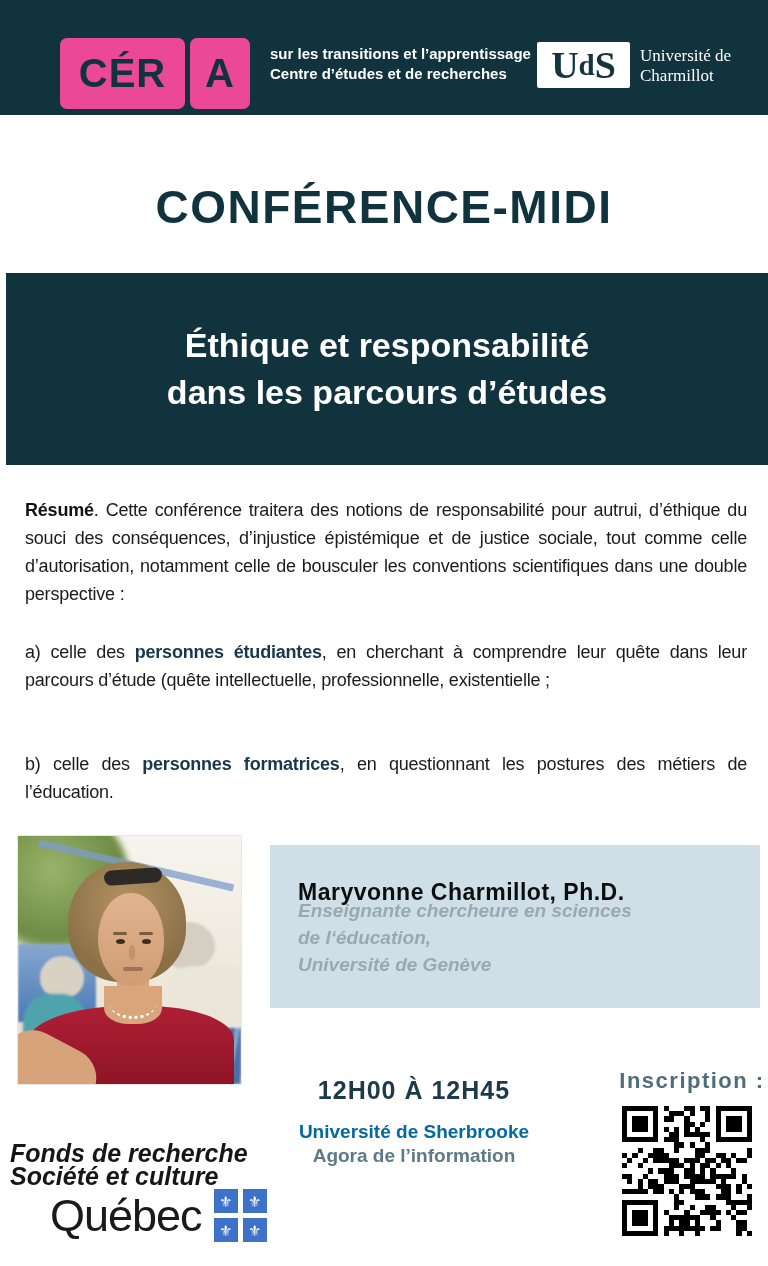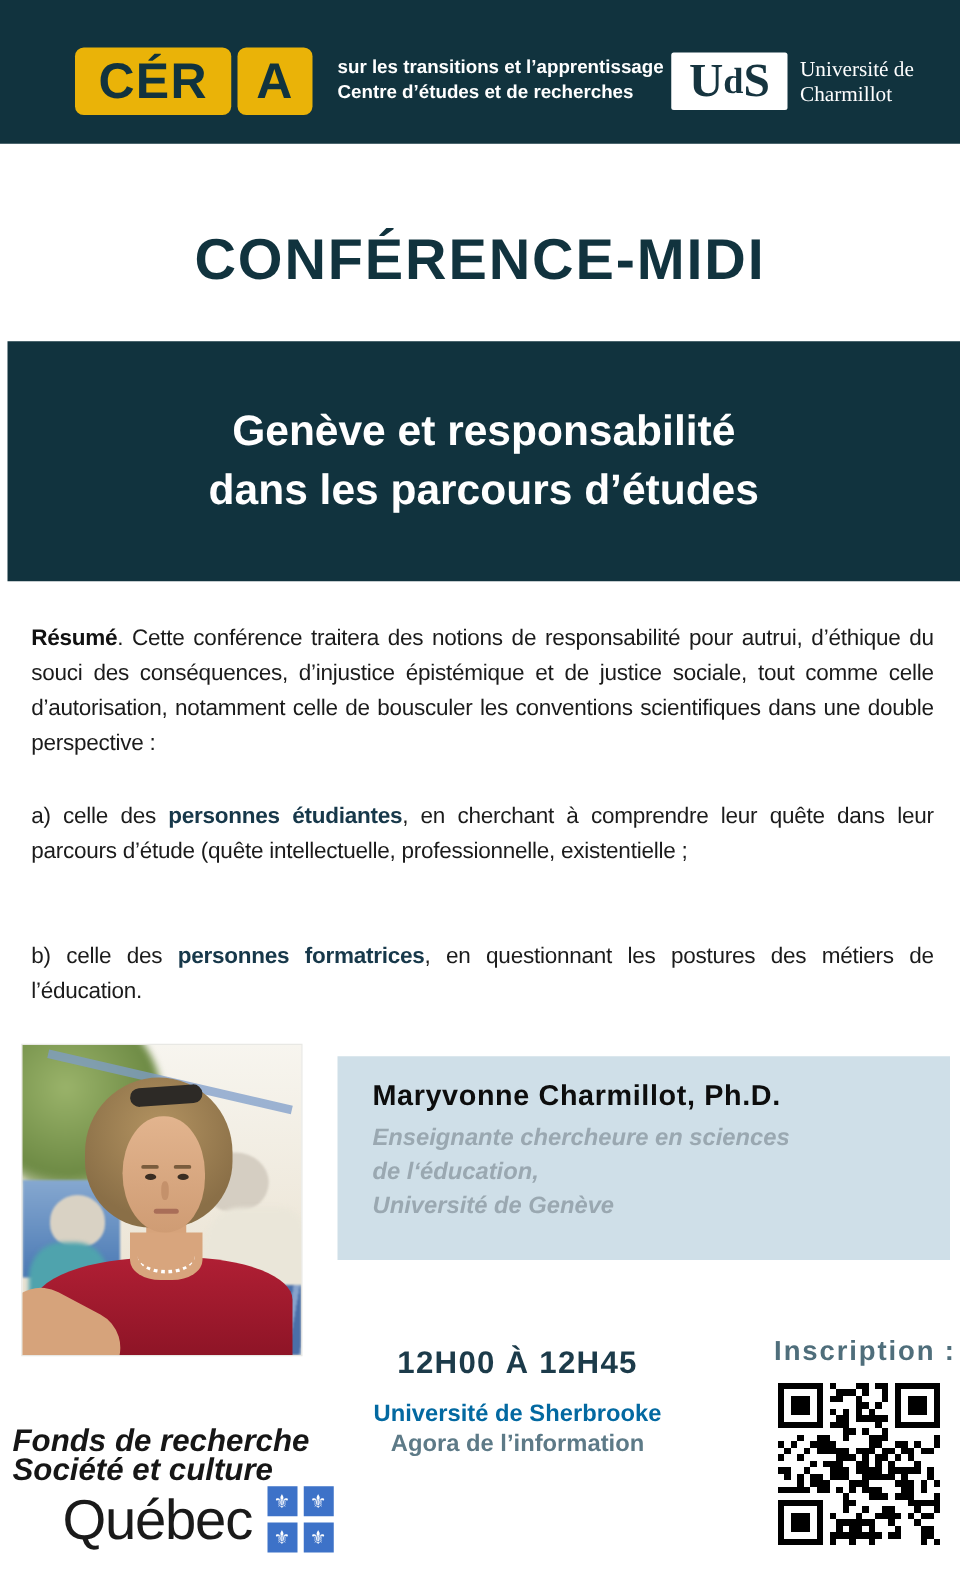--- a/index.html
+++ b/index.html
@@ -2,22 +2,22 @@
 <html><head>
 <meta charset="utf-8">
 <style>
   html,body{margin:0;padding:0;background:#ffffff;}
   .page{position:relative;width:768px;height:1266px;margin:0 auto;background:#fff;
         font-family:"Liberation Sans",sans-serif;overflow:hidden;}
 
   
   .header{position:absolute;left:0;top:0;width:768px;height:115px;background:#11333e;}
   .cera{position:absolute;left:60px;top:38px;display:flex;gap:5px;}
-  .cera-box{background:#eab308;border-radius:7px;display:flex;align-items:center;justify-content:center;
-            color:#11333e;font-weight:bold;font-size:40px;letter-spacing:1px;height:54px;}
+  .cera-box{background:#ec4899;border-radius:7px;display:flex;align-items:center;justify-content:center;
+            color:#11333e;font-weight:bold;font-size:40px;letter-spacing:1px;height:71px;}
   .cera-box.b1{width:125px;}
   .cera-box.b2{width:60px;}
   .cera-caption{position:absolute;left:270px;top:44px;color:#fff;font-weight:bold;font-size:15px;line-height:20px;}
   .uds-box{position:absolute;left:537px;top:42px;width:93px;height:46px;background:#fff;border-radius:2px;
            display:flex;align-items:center;justify-content:center;color:#16343f;
            font-family:"Liberation Serif",serif;font-weight:bold;}
   .uds-box .big{font-size:38px;}
   .uds-box .small{font-size:29px;}
   .uds-caption{position:absolute;left:640px;top:46px;color:#fff;font-family:"Liberation Serif",serif;
                font-size:17px;line-height:20px;}
@@ -69,21 +69,21 @@
       background:linear-gradient(180deg,#e2b48e,#cf9c74);}
   .ph-brow-l{left:95px;top:96px;width:14px;height:3px;background:#7a5c3d;border-radius:2px;}
   .ph-brow-r{left:121px;top:96px;width:14px;height:3px;background:#7a5c3d;border-radius:2px;}
   .ph-eye-l{left:98px;top:103px;width:9px;height:5px;background:#3a2d22;border-radius:50%;}
   .ph-eye-r{left:124px;top:103px;width:9px;height:5px;background:#3a2d22;border-radius:50%;}
   .ph-nose{left:111px;top:109px;width:6px;height:15px;background:#c4916b;border-radius:40%;}
   .ph-mouth{left:105px;top:131px;width:20px;height:4px;background:#a96e58;border-radius:3px;}
 
   
   .speaker-box{position:absolute;left:270px;top:845px;width:490px;height:163px;background:#cfdfe8;}
-  .speaker-name{position:absolute;left:28px;top:18px;color:#0d0d0d;font-size:23px;font-weight:bold;letter-spacing:.5px;}
+  .speaker-name{position:absolute;left:28px;top:34px;color:#0d0d0d;font-size:23px;font-weight:bold;letter-spacing:.5px;}
   .speaker-sub{position:absolute;left:28px;top:52px;color:#9aa8b1;font-size:19px;font-weight:bold;line-height:27px;font-style:italic;}
 
   
   .event{position:absolute;left:248px;top:1068px;width:332px;text-align:center;}
   .event .l1{color:#1c3b4a;font-size:26px;font-weight:800;letter-spacing:1px;}
   .event .l2{color:#1c3b4a;font-size:25px;font-weight:800;letter-spacing:1px;margin-top:8px;}
   .event .l3{color:#0369a1;font-size:19px;font-weight:bold;margin-top:16px;}
   .event .l4{color:#5d7a87;font-size:19px;font-weight:bold;margin-top:2px;}
 
   
@@ -124,21 +124,21 @@
     </div>
     <div class="uds-caption">
       <div>Université de</div>
       <div>Charmillot</div>
     </div>
   </div>
 
   <div class="title">CONFÉRENCE-MIDI</div>
 
   <div class="banner">
-    <div>Genève et responsabilité</div>
+    <div>Éthique et responsabilité</div>
     <div>dans les parcours d’études</div>
   </div>
 
   <div class="abs p1"><span class="lead">Résumé</span><span>. Cette conférence traitera des notions de responsabilité pour autrui, d’éthique du souci des conséquences, d’injustice épistémique et de justice sociale, tout comme celle d’autorisation, notamment celle de bousculer les conventions scientifiques dans une double perspective :</span></div>
 
   <div class="abs p3"><span>b) celle des </span><span class="teal-bold">personnes formatrices</span><span>, en questionnant les postures des métiers de l’éducation.</span></div>
 
   <div class="abs p2"><span>a) celle des </span><span class="teal-bold">personnes étudiantes</span><span>, en cherchant à comprendre leur quête dans leur parcours d’étude (quête intellectuelle, professionnelle, existentielle ;</span></div>
 
   <div class="photo">

